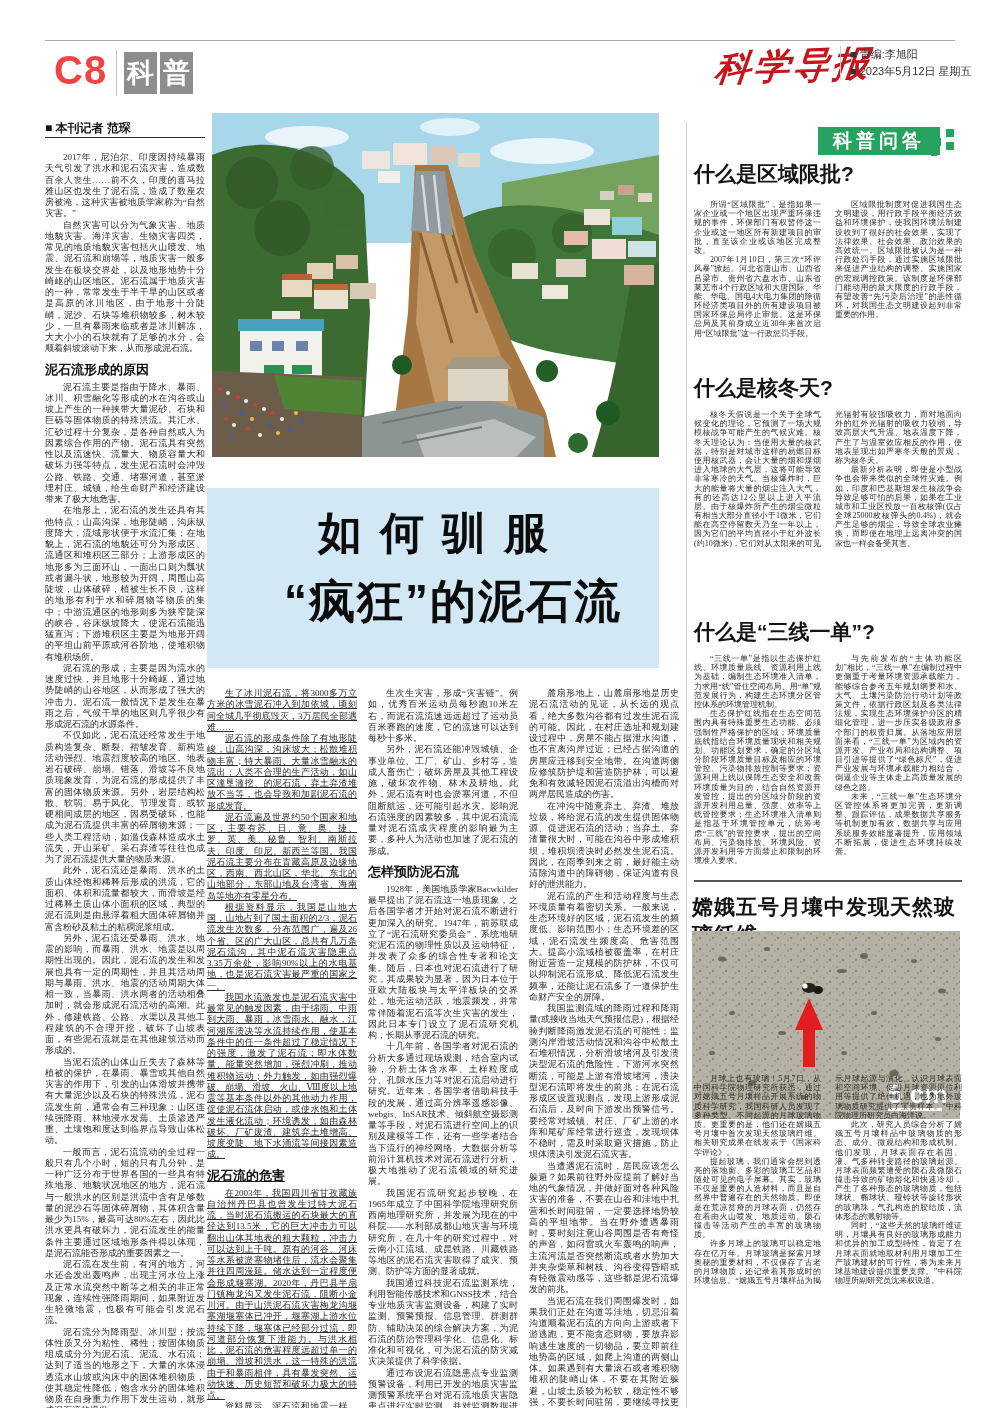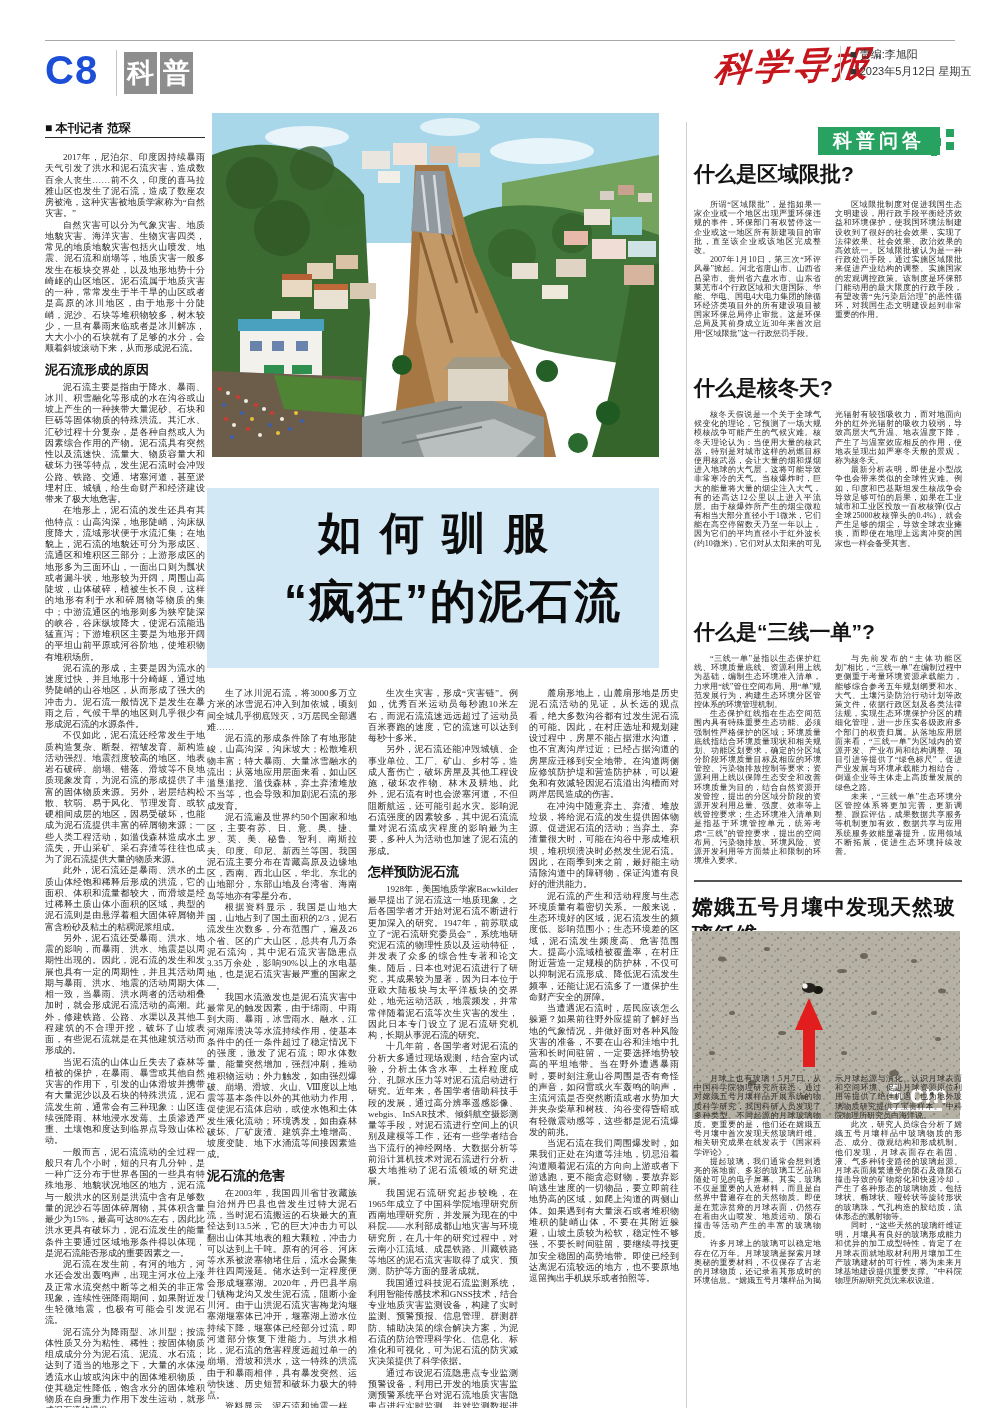--- a/index.html
+++ b/index.html
@@ -1,42 +1,42 @@
 <!DOCTYPE html>
 <html><head>
 <meta charset="utf-8">
 <style>
   html,body{margin:0;padding:0;background:#e8e8e8;}
   .page{position:relative;width:1000px;height:1413px;background:#ffffff;overflow:hidden;
         font-family:"Liberation Serif","DejaVu Serif",serif;color:#222;}
 
   
   .top-rule{position:absolute;left:45px;top:40px;width:910px;height:0;border-top:1px solid #a9a9a9;}
-  .pageno{position:absolute;left:45px;top:48px;font:bold 40px "Liberation Sans",sans-serif;color:#1d4ed8;letter-spacing:1px;}
+  .pageno{position:absolute;left:54px;top:48px;font:bold 40px "Liberation Sans",sans-serif;color:#ef4444;letter-spacing:1px;}
   .sec-divider{position:absolute;left:116px;top:50px;width:0;height:46px;border-left:1px solid #c4c4c4;}
   .sec-box{position:absolute;top:52px;width:33px;height:42px;background:#8d8d8d;color:#fff;
            font:bold 27px/42px "Liberation Sans",sans-serif;text-align:center;}
   .masthead{position:absolute;left:715px;top:42px;font:bold italic 36px "Liberation Serif",serif;
             color:#c5161d;letter-spacing:3px;transform:skewX(-8deg) rotate(-2deg);}
   .hdr-divider{position:absolute;left:840px;top:46px;width:0;height:34px;border-left:1px solid #cccccc;}
   .hdr-info{position:absolute;left:850px;top:46px;font:11px/17px "Liberation Sans",sans-serif;color:#333;}
 
   
   .byline{position:absolute;left:45px;top:120px;width:160px;font:bold 12px "Liberation Sans",sans-serif;
           color:#111;border-bottom:1px solid #2a2a2a;padding-bottom:0;}
   .photo{position:absolute;left:212px;top:113px;width:447px;height:344px;overflow:hidden;}
   .headline-box{position:absolute;left:207px;top:488px;width:452px;height:180px;background:#d3e8f5;
                 text-align:center;font-family:"Liberation Sans",sans-serif;color:#0c0c0c;}
   .hl1{margin-top:16px;font-size:44px;font-weight:900;letter-spacing:18px;text-indent:18px;}
   .hl2{margin-top:8px;font-size:46px;font-weight:900;letter-spacing:2px;margin-left:40px;}
   .col{position:absolute;font-size:9px;line-height:1.25;overflow:hidden;color:#2a2a2a;}
   .col p{margin:0;text-indent:2em;text-align:justify;}
   .col h3{font:bold 13px "Liberation Sans",sans-serif;color:#111;margin:6px 0 3px;text-indent:0;}
   #col1{left:45px;top:152px;width:160px;height:1256px;}
-  #col2{left:207px;top:688px;width:150px;height:720px;}
+  #col2{left:207px;top:688px;width:150px;height:720px;text-decoration:underline;}
   #col3{left:368px;top:688px;width:150px;height:720px;}
   #col4{left:529px;top:688px;width:150px;height:720px;}
 
   
   .right-divider{position:absolute;left:686px;top:122px;width:0;height:1286px;border-left:1px solid #cfcfcf;}
   .qa-badge{position:absolute;left:818px;top:127px;background:#27a261;color:#fff;
             font:bold 19px/28px "Liberation Sans",sans-serif;padding:0 15px;letter-spacing:4px;}
   .gsq{position:absolute;background:#27a261;}
   .qa-q{position:absolute;left:694px;width:268px;font:bold 21px "Liberation Sans",sans-serif;color:#141414;}
   .qa-body{position:absolute;left:694px;width:268px;column-count:2;column-gap:14px;
@@ -184,21 +184,21 @@
       <p>不仅如此，泥石流还经常发生于地质构造复杂、断裂、褶皱发育、新构造活动强烈、地震烈度较高的地区。地表岩石破碎、崩塌、错落、滑坡等不良地质现象发育，为泥石流的形成提供了丰富的固体物质来源。另外，岩层结构松散、软弱、易于风化、节理发育、或软硬相间成层的地区，因易受破坏，也能成为泥石流提供丰富的碎屑物来源；一些人类工程活动，如滥伐森林造成水土流失，开山采矿、采石弃渣等往往也成为了泥石流提供大量的物质来源。</p>
       <p>此外，泥石流还是暴雨、洪水的土质山体经饱和稀释后形成的洪流，它的面积、体积和流量都较大，而滑坡是经过稀释土质山体小面积的区域，典型的泥石流则是由悬浮着粗大固体碎屑物并富含粉砂及粘土的粘稠泥浆组成。</p>
       <p>另外，泥石流还受暴雨、洪水、地震的影响，而暴雨、洪水、地震是以周期性出现的。因此，泥石流的发生和发展也具有一定的周期性，并且其活动周期与暴雨、洪水、地震的活动周期大体相一致，当暴雨、洪水两者的活动相叠加时，就会形成泥石流活动的高潮。此外，修建铁路、公路、水渠以及其他工程建筑的不合理开挖，破坏了山坡表面，有些泥石流就是在其他建筑活动而形成的。</p>
       <p>当泥石流的山体山丘失去了森林等植被的保护，在暴雨、暴雪或其他自然灾害的作用下，引发的山体滑坡并携带有大量泥沙以及石块的特殊洪流，泥石流发生前，通常会有三种现象：山区连续强降雨、林地浸水发蔫、土质渗透严重、土壤饱和度达到临界点导致山体松动。</p>
       <p>一般而言，泥石流流动的全过程一般只有几个小时，短的只有几分钟，是一种广泛分布于世界各国的一些具有特殊地形、地貌状况地区的地方，泥石流与一般洪水的区别是洪流中含有足够数量的泥沙石等固体碎屑物，其体积含量最少为15%，最高可达80%左右，因此比洪水更具有破坏力，泥石流发生的能量条件主要通过区域地形条件得以体现，是泥石流能否形成的重要因素之一。</p>
       <p>泥石流在发生前，有河的地方，河水还会发出轰鸣声，出现主河水位上涨及正常水流突然中断等之相关的非正常现象，连续性强降雨期间，如果附近发生轻微地震，也极有可能会引发泥石流。</p>
       <p>泥石流分为降雨型、冰川型；按流体性质又分为粘性、稀性；按固体物质组成成分分为泥石流、泥流、水石流；达到了适当的地形之下，大量的水体浸透流水山坡或沟床中的固体堆积物质，使其稳定性降低，饱含水分的固体堆积物质在自身重力作用下发生运动，就形成泥石流的爆发。</p>
     </div>
   <div id="col2" class="col">
       <p>生了冰川泥石流，将3000多万立方米的冰雪泥石冲入到加依城，顷刻间全城几乎彻底毁灭，3万居民全部遇难……</p>
-      <p>泥石流的形成条件除了有地形陡峻，山高沟深，沟床坡大；松散堆积物丰富；特大暴雨、大量冰雪融水的流出；从落地应用层面来看，如山区滥垦滥挖、滥伐森林，弃土弃渣堆放不当等，也会导致和加剧泥石流的形成发育。</p>
+      <p>泥石流的形成条件除了有地形陡峻，山高沟深，沟床坡大；松散堆积物丰富；特大暴雨、大量冰雪融水的流出；人类不合理的生产活动，如山区滥垦滥挖、的泥石流，弃土弃渣堆放不当等，也会导致和加剧泥石流的形成发育。</p>
       <p>泥石流遍及世界约50个国家和地区，主要有苏、日、意、奥、捷、罗、英、美、秘鲁、智利、南斯拉夫、印度、印尼、新西兰等国。我国泥石流主要分布在青藏高原及边缘地区，西南、西北山区，华北、东北的山地部分，东部山地及台湾省、海南岛等地亦有零星分布。</p>
       <p>根据资料显示，我国是山地大国，山地占到了国土面积的2/3，泥石流发生次数多，分布范围广，遍及26个省、区的广大山区，总共有几万条泥石流沟，其中泥石流灾害隐患点3.35万余处，影响90%以上的水电基地，也是泥石流灾害最严重的国家之一。</p>
       <p>我国水流激发也是泥石流灾害中最常见的触发因素，由于绵雨、中雨到大雨、暴雨，冰雪雨水、融水，江河湖库溃决等水流持续作用，使基本条件中的任一条件超过了稳定情况下的强度，激发了泥石流；即水体数量、能量突然增加，强烈冲刷，推动堆积物运动；外力触发，如由强烈爆破、崩塌、滑坡、火山、Ⅷ度以上地震等基本条件以外的其他动力作用，促使泥石流体启动，或使水饱和土体发生液化流动；环境诱发，如由森林破坏、厂矿废渣、建筑弃土堆增高、坡度变陡、地下水涌流等间接因素造成。</p>
       <h3>泥石流的危害</h3>
       <p>在2003年，我国四川省甘孜藏族自治州丹巴县也曾发生过特大泥石流，当时泥石流搬运的石块最大的直径达到13.5米，它的巨大冲击力可以翻出山体其地表的粗大颗粒，冲击力可以达到上千吨。原有的河谷、河床等水系被淤塞物堵住后，流水会聚集并往四周漫延。储水达到一定程度便会形成堰塞湖。2020年，丹巴县半扇门镇梅龙沟又发生泥石流，阻断小金川河。由于山洪泥石流灾害梅龙沟堰塞湖堰塞体已冲开，堰塞湖上游水位持续下降，堰塞体已经部分过流，即河道部分恢复下泄能力。与洪水相比，泥石流的危害程度远超过单一的崩塌、滑坡和洪水，这一特殊的洪流由于和暴雨相伴，具有暴发突然、运动快速、历史短暂和破坏力极大的特点。</p>
       <p>资料显示，泥石流和地震一样，破坏力都是相当巨大的，首先泥石流会侵蚀沟岸，导致沟岸垮塌，农田、道路和住在沟岸上的群众都会受到泥石流的波及。其次，泥石流的淤积，同样会造成人员伤亡和财产损失，如果泥石流堵断干流形成堰塞湖，堰塞湖进一步溃决会产</p>
     </div>
   <div id="col3" class="col">
       <p>生次生灾害，形成“灾害链”。例如，优秀百米运动员每秒跑10米左右，而泥石流流速远远超过了运动员百米赛跑的速度，它的流速可以达到每秒十多米。</p>
       <p>另外，泥石流还能冲毁城镇、企事业单位、工厂、矿山、乡村等，造成人畜伤亡，破坏房屋及其他工程设施，破坏农作物、林木及耕地。此外，泥石流有时也会淤塞河道，不但阻断航运，还可能引起水灾。影响泥石流强度的因素较多，其中泥石流流量对泥石流成灾程度的影响最为主要，多种人为活动也加速了泥石流的形成。</p>
@@ -206,20 +206,21 @@
       <p>1928年，美国地质学家Bacwkilder最早提出了泥石流这一地质现象，之后各国学者才开始对泥石流不断进行更加深入的研究。1947年，前苏联成立了“泥石流研究委员会”，系统地研究泥石流的物理性质以及运动特征，并发表了众多的综合性专著和论文集。随后，日本也对泥石流进行了研究，其成果较为显著，因为日本位于亚欧大陆板块与太平洋板块的交界处，地壳运动活跃，地震频发，并常常伴随着泥石流等次生灾害的发生，因此日本专门设立了泥石流研究机构，长期从事泥石流的研究。</p>
       <p>十几年前，各国学者对泥石流的分析大多通过现场观测，结合室内试验，分析土体含水率、土样粒度成分、孔隙水压力等对泥石流启动进行研究。近年来，各国学者借助科技手段的发展，通过高分辨率遥感影像、webgis、InSAR技术、倾斜航空摄影测量等手段，对泥石流进行空间上的识别及建模等工作，还有一些学者结合当下流行的神经网络、大数据分析等前沿计算机技术对泥石流进行分析，极大地推动了泥石流领域的研究进展。</p>
       <p>我国泥石流研究起步较晚，在1965年成立了中国科学院地理研究所西南地理研究所，并发展为现在的中科院——水利部成都山地灾害与环境研究所，在几十年的研究过程中，对云南小江流域、成昆铁路、川藏铁路等地区的泥石流灾害取得了成灾、预测、防护等方面的显著成就。</p>
       <p>我国通过科技泥石流监测系统，利用智能传感技术和GNSS技术，结合专业地质灾害监测设备，构建了实时监测、预警预报、信息管理、群测群防、辅助决策的综合解决方案，为泥石流的防治管理科学化、信息化、标准化和可视化，可为泥石流的防灾减灾决策提供了科学依据。</p>
       <p>通过布设泥石流隐患点专业监测预警设备，利用已开发的地质灾害监测预警系统平台对泥石流地质灾害隐患点进行实时监测，并对监测数据进行存储、管理、查询、统计和分析，达到泥石流监测以及提前预警目的。</p>
     </div>
   <div id="col4" class="col">
       <p>麓扇形地上，山麓扇形地是历史泥石流活动的见证，从长远的观点看，绝大多数沟谷都有过发生泥石流的可能。因此，在村庄选址和规划建设过程中，房屋不能占据泄水沟道，也不宜离沟岸过近；已经占据沟道的房屋应迁移到安全地带。在沟道两侧应修筑防护堤和营造防护林，可以避免和有效减轻因泥石流溢出沟槽而对两岸居民造成的伤害。</p>
       <p>在冲沟中随意弃土、弃渣、堆放垃圾，将给泥石流的发生提供固体物源、促进泥石流的活动；当弃土、弃渣量很大时，可能在沟谷中形成堆积坝，堆积坝溃决时必然发生泥石流。因此，在雨季到来之前，最好能主动清除沟道中的障碍物，保证沟道有良好的泄洪能力。</p>
       <p>泥石流的产生和活动程度与生态环境质量有着密切关系。一般来说，生态环境好的区域，泥石流发生的频度低、影响范围小；生态环境差的区域，泥石流发生频度高、危害范围大。提高小流域植被覆盖率，在村庄附近营造一定规模的防护林，不仅可以抑制泥石流形成、降低泥石流发生频率，还能让泥石流多了一道保护生命财产安全的屏障。</p>
+      <p>我国监测流域的降雨过程和降雨量(或接收当地天气预报信息)，根据经验判断降雨激发泥石流的可能性；监测沟岸滑坡活动情况和沟谷中松散土石堆积情况，分析滑坡堵河及引发溃决型泥石流的危险性，下游河水突然断流，可能是上游有滑坡堵河，溃决型泥石流即将发生的前兆；在泥石流形成区设置观测点，发现上游形成泥石流后，及时向下游发出预警信号。要经常对城镇、村庄、厂矿上游的水库和尾矿库经常进行巡查，发现坝体不稳时，需及时采取避灾措施，防止坝体溃决引发泥石流灾害。</p>
       <p>当遭遇泥石流时，居民应该怎么躲避？如果前往野外应提前了解好当地的气象情况，并做好面对各种风险灾害的准备，不要在山谷和洼地中扎营和长时间驻留，一定要选择地势较高的平坦地带。当在野外遭遇暴雨时，要时刻注意山谷周围是否有奇怪的声音，如闷雷或火车轰鸣的响声，主流河流是否突然断流或者水势加大并夹杂柴草和树枝、沟谷变得昏暗或有轻微震动感等，这些都是泥石流爆发的前兆。</p>
       <p>当泥石流在我们周围爆发时，如果我们正处在沟道等洼地，切忌沿着沟道顺着泥石流的方向向上游或者下游逃跑，更不能贪恋财物，要放弃影响逃生速度的一切物品，要立即前往地势高的区域，如爬上沟道的两侧山体。如果遇到有大量滚石或者堆积物堆积的陡峭山体，不要在其附近躲避，山坡土质较为松软，稳定性不够强，不要长时间驻留，要继续寻找更加安全稳固的高势地带。即使已经到达离泥石流较远的地方，也不要原地逗留掏出手机娱乐或者拍照等。</p>
     </div>
 
   <div class="right-divider"></div>
 
   <div class="qa-badge">科普问答</div>
   <span class="gsq" style="left:916px;top:128px;width:13px;height:13px;"></span>
   <span class="gsq" style="left:933px;top:138px;width:8px;height:8px;"></span>
   <span class="gsq" style="left:946px;top:129px;width:8px;height:8px;"></span>

